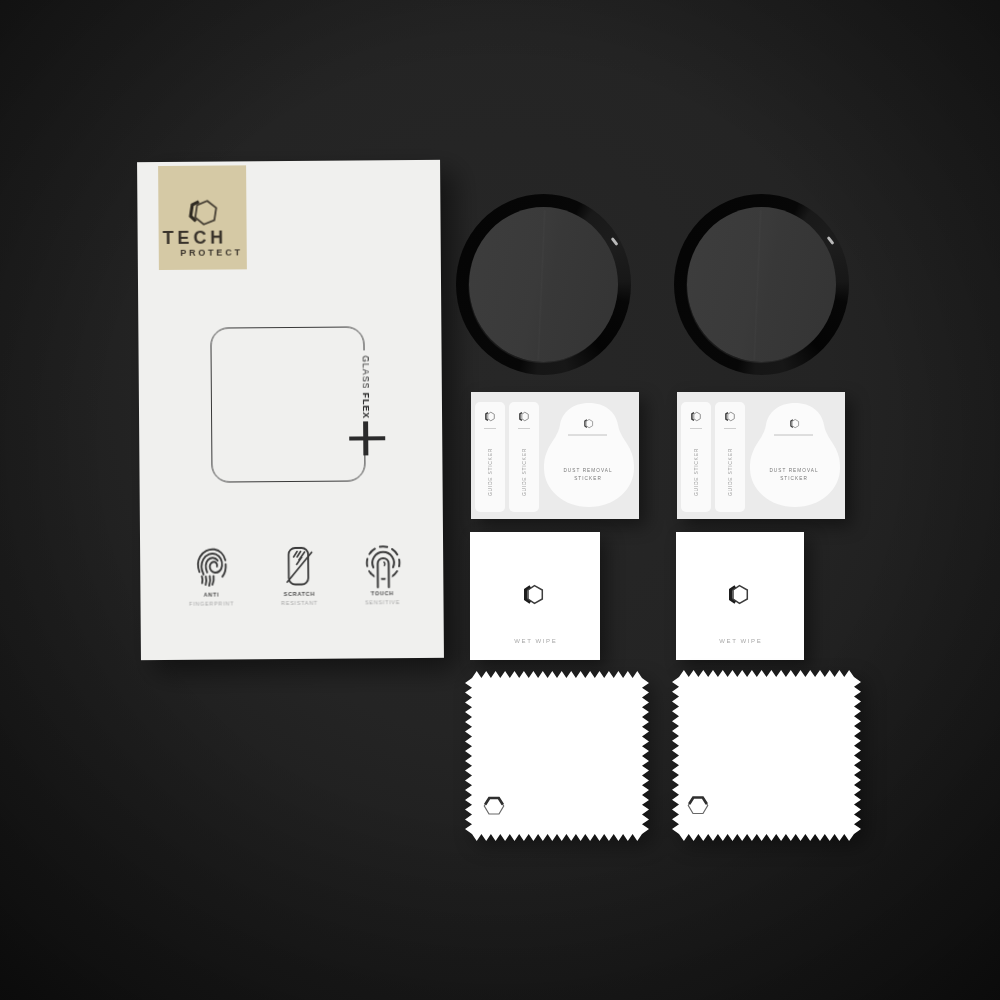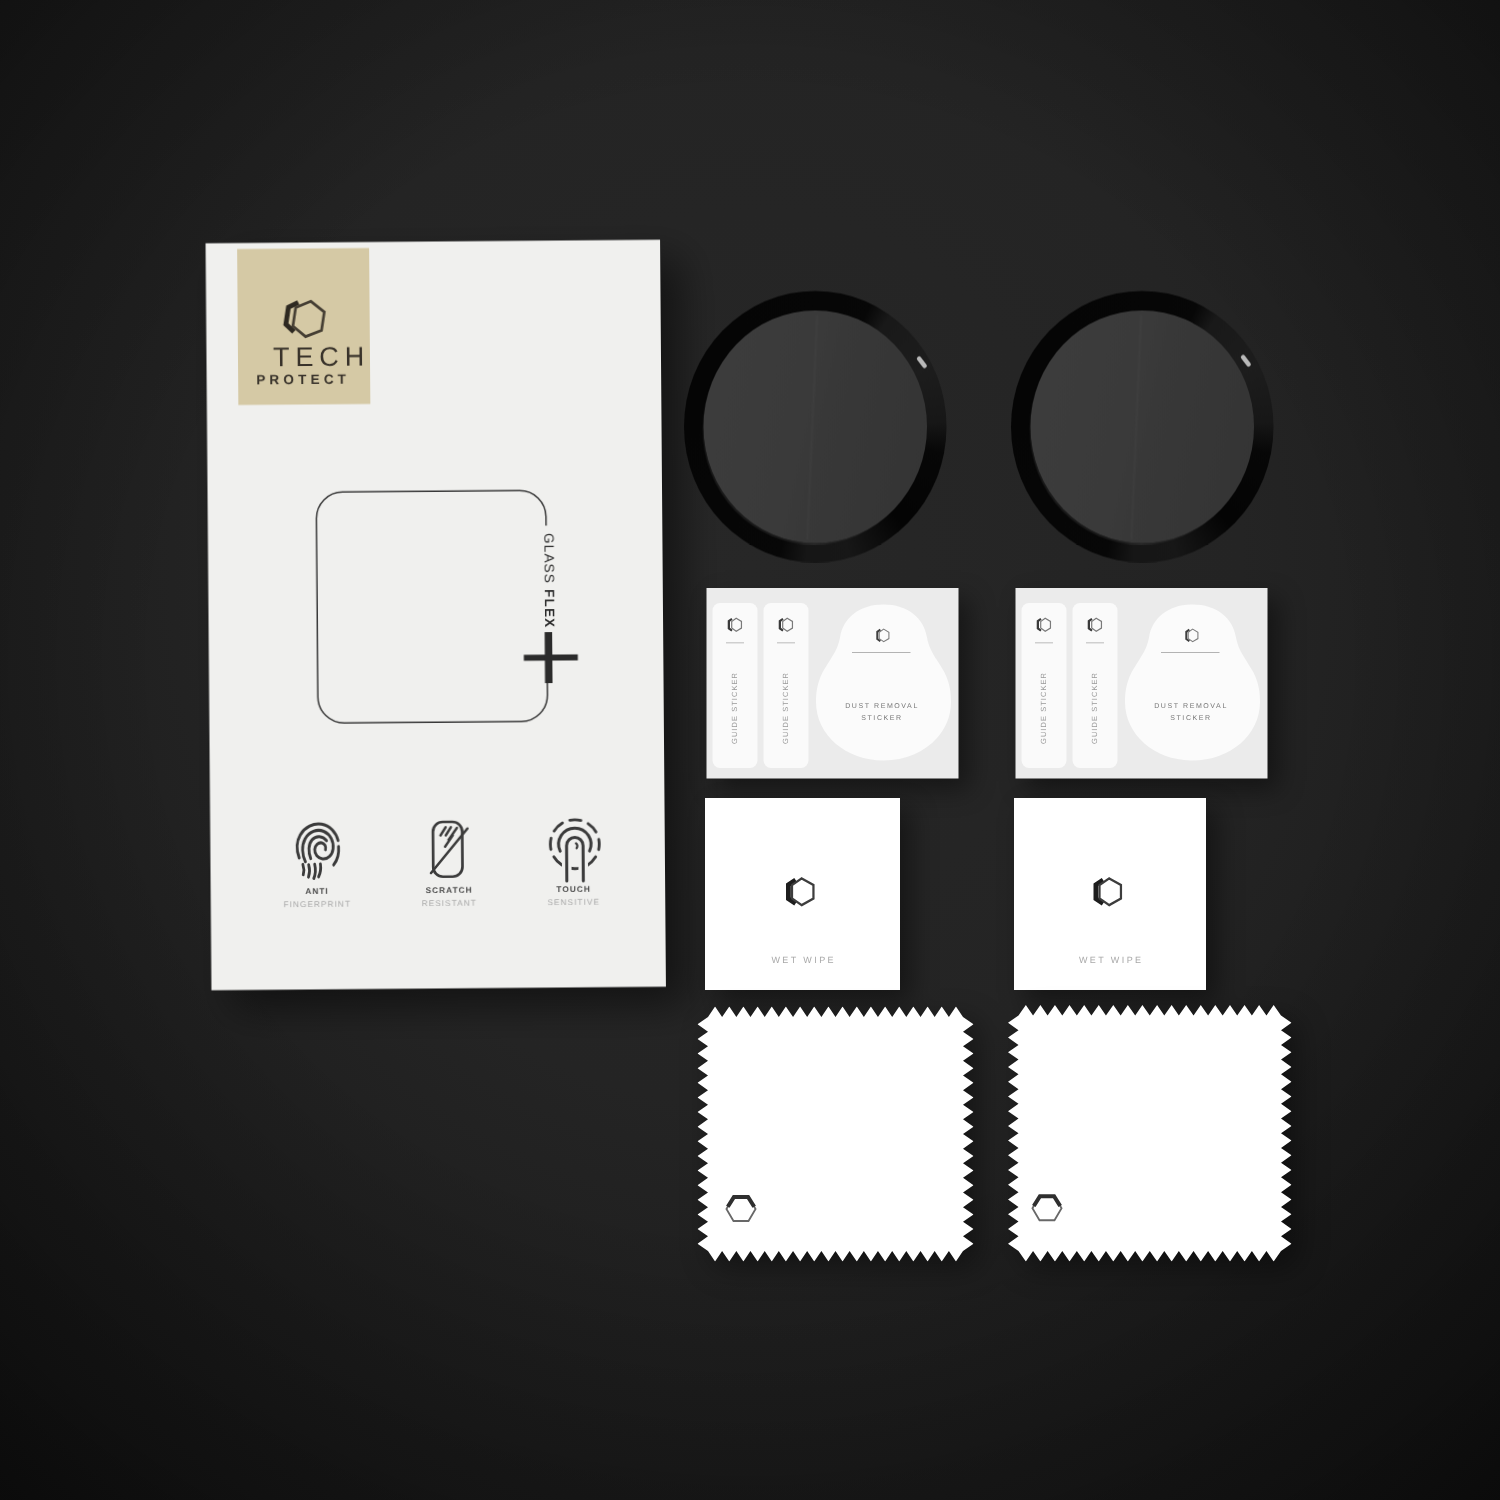--- a/index.html
+++ b/index.html
@@ -28,23 +28,23 @@
 
     <div class="abs" style="left:21px;top:4px;width:88px;height:104px;background:#d5c9a5;">
 
       <svg class="abs" style="left:28px;top:32px;" width="33" height="31" viewBox="0 0 33 31">
         <g transform="rotate(9 16 15)">
           <path d="M10.8 4.6 L4.8 8.8 L4.8 20.2 L10.8 24.4" fill="none" stroke="#2e2921" stroke-width="3.2"></path>
           <path d="M19 2.6 L28.9 8.3 L28.9 20.7 L19 26.4 L9.6 20.7 L9.6 8.3 Z" fill="none" stroke="#453e33" stroke-width="1.8"></path>
         </g>
       </svg>
 
-      <div class="abs" style="left:0;top:62px;width:88px;text-align:right;font-size:18px;font-weight:normal;letter-spacing:3.9px;color:#38322a;text-indent:3.9px;">TECH</div>
-
-      <div class="abs" style="left:0;top:81.5px;width:84px;text-align:center;font-size:9px;font-weight:bold;letter-spacing:2.8px;color:#38322a;text-indent:2.8px;">PROTECT</div>
+      <div class="abs" style="left:0;top:62px;width:88px;text-align:left;font-size:18px;font-weight:bold;letter-spacing:3.9px;color:#38322a;text-indent:3.9px;">TECH</div>
+
+      <div class="abs" style="left:0;top:81.5px;width:84px;text-align:right;font-size:9px;font-weight:bold;letter-spacing:2.8px;color:#38322a;text-indent:2.8px;">PROTECT</div>
     </div>
 
     <div class="abs" style="left:71.5px;top:165.5px;width:152px;height:153.5px;border:1.5px solid #383838;border-radius:18px;"></div>
 
     <div class="abs" style="left:219px;top:190px;width:16px;height:72px;background:#f0f0ee;"></div>
 
     <div class="abs" style="left:219px;top:194px;width:15px;height:66px;writing-mode:vertical-rl;text-align:center;font-size:9px;letter-spacing:0.8px;color:#2a2a2a;line-height:15px;">GLASS&nbsp;<b>FLEX</b></div>
 
     <div class="abs" style="left:210px;top:275.8px;width:36px;height:4.4px;background:#2b2b2b;"></div>
     <div class="abs" style="left:224.4px;top:261px;width:4.6px;height:34px;background:#2b2b2b;"></div>

